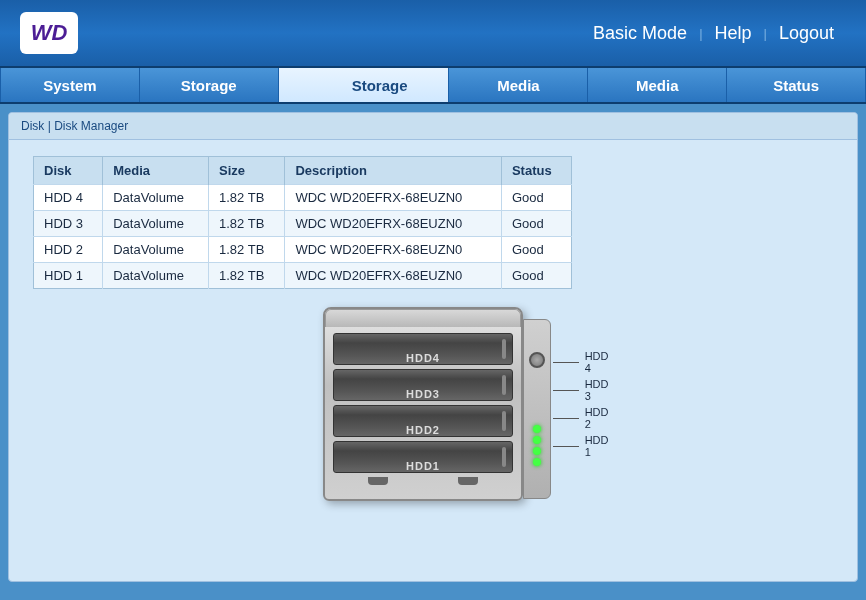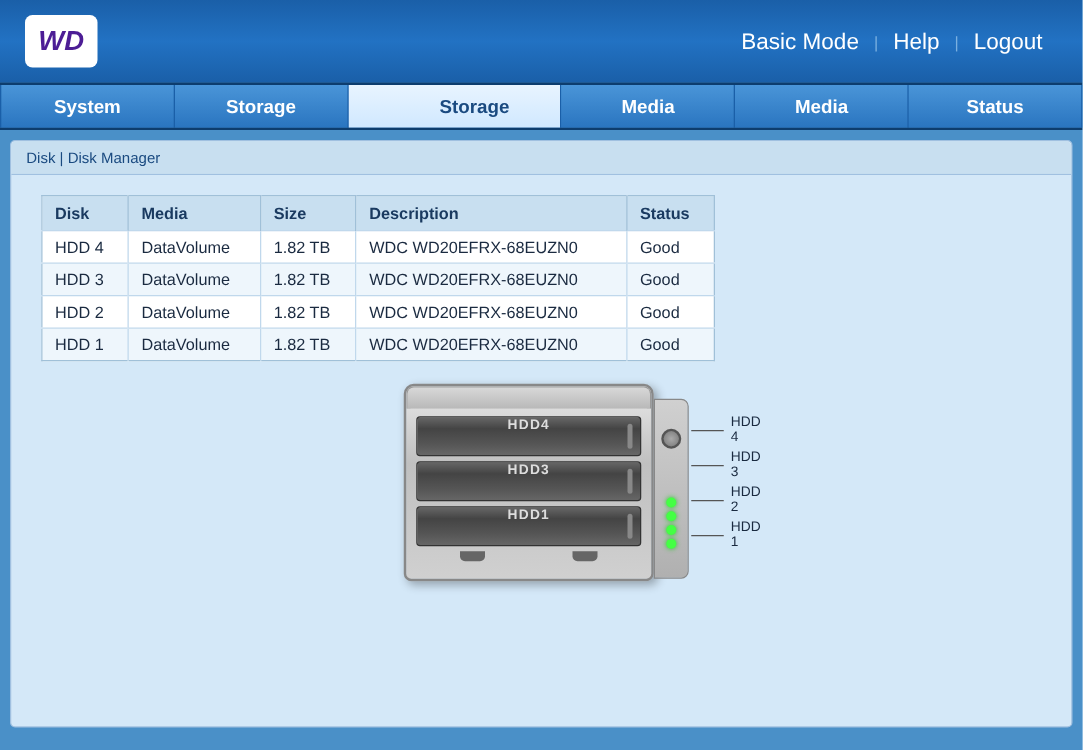--- a/index.html
+++ b/index.html
@@ -177,21 +177,21 @@
       border-bottom: none;
     }
 
     .hdd-bay {
       background: linear-gradient(180deg, #666 0%, #444 30%, #555 70%, #666 100%);
       border: 1px solid #333;
       border-radius: 3px;
       height: 32px;
       margin-bottom: 4px;
       display: flex;
-      align-items: flex-start;
+      align-items: flex-end;
       justify-content: center;
       position: relative;
     }
     .hdd-bay:last-child { margin-bottom: 0; }
 
     .hdd-label {
       color: #ddd;
       font-size: 11px;
       font-weight: bold;
       letter-spacing: 1px;
@@ -386,20 +386,24 @@
             <div class="nas-top"></div>
             <div class="hdd-bay">
               <span class="hdd-label">HDD4</span>
               <div class="hdd-handle"></div>
             </div>
             <div class="hdd-bay">
               <span class="hdd-label">HDD3</span>
               <div class="hdd-handle"></div>
             </div>
             <div class="hdd-bay">
+              <span class="hdd-label">HDD2</span>
+              <div class="hdd-handle"></div>
+            </div>
+            <div class="hdd-bay">
               <span class="hdd-label">HDD1</span>
               <div class="hdd-handle"></div>
             </div>
             <div class="nas-bottom-feet">
               <div class="foot"></div>
               <div class="foot"></div>
             </div>
 
             <div class="nas-right-panel">
               <div class="power-btn"></div>

